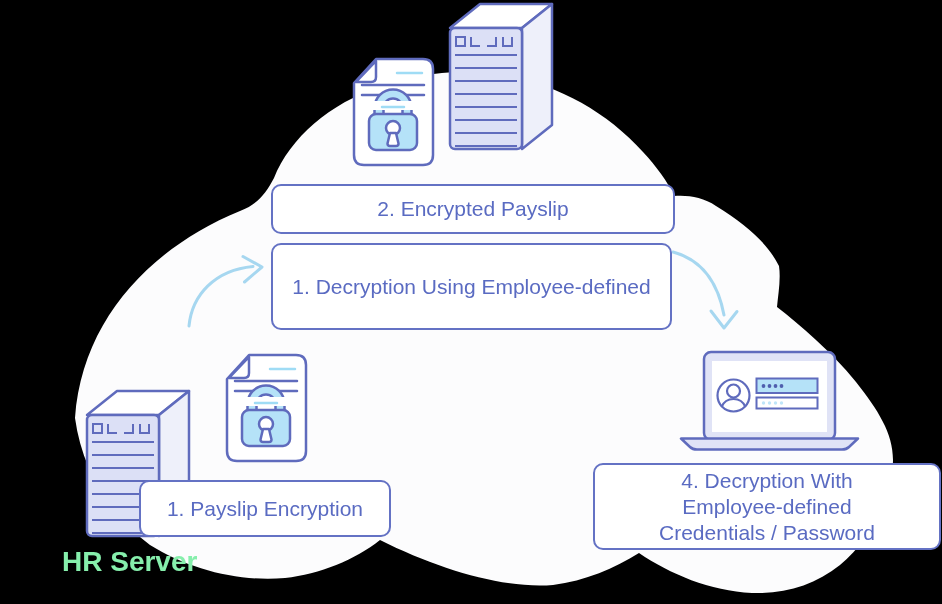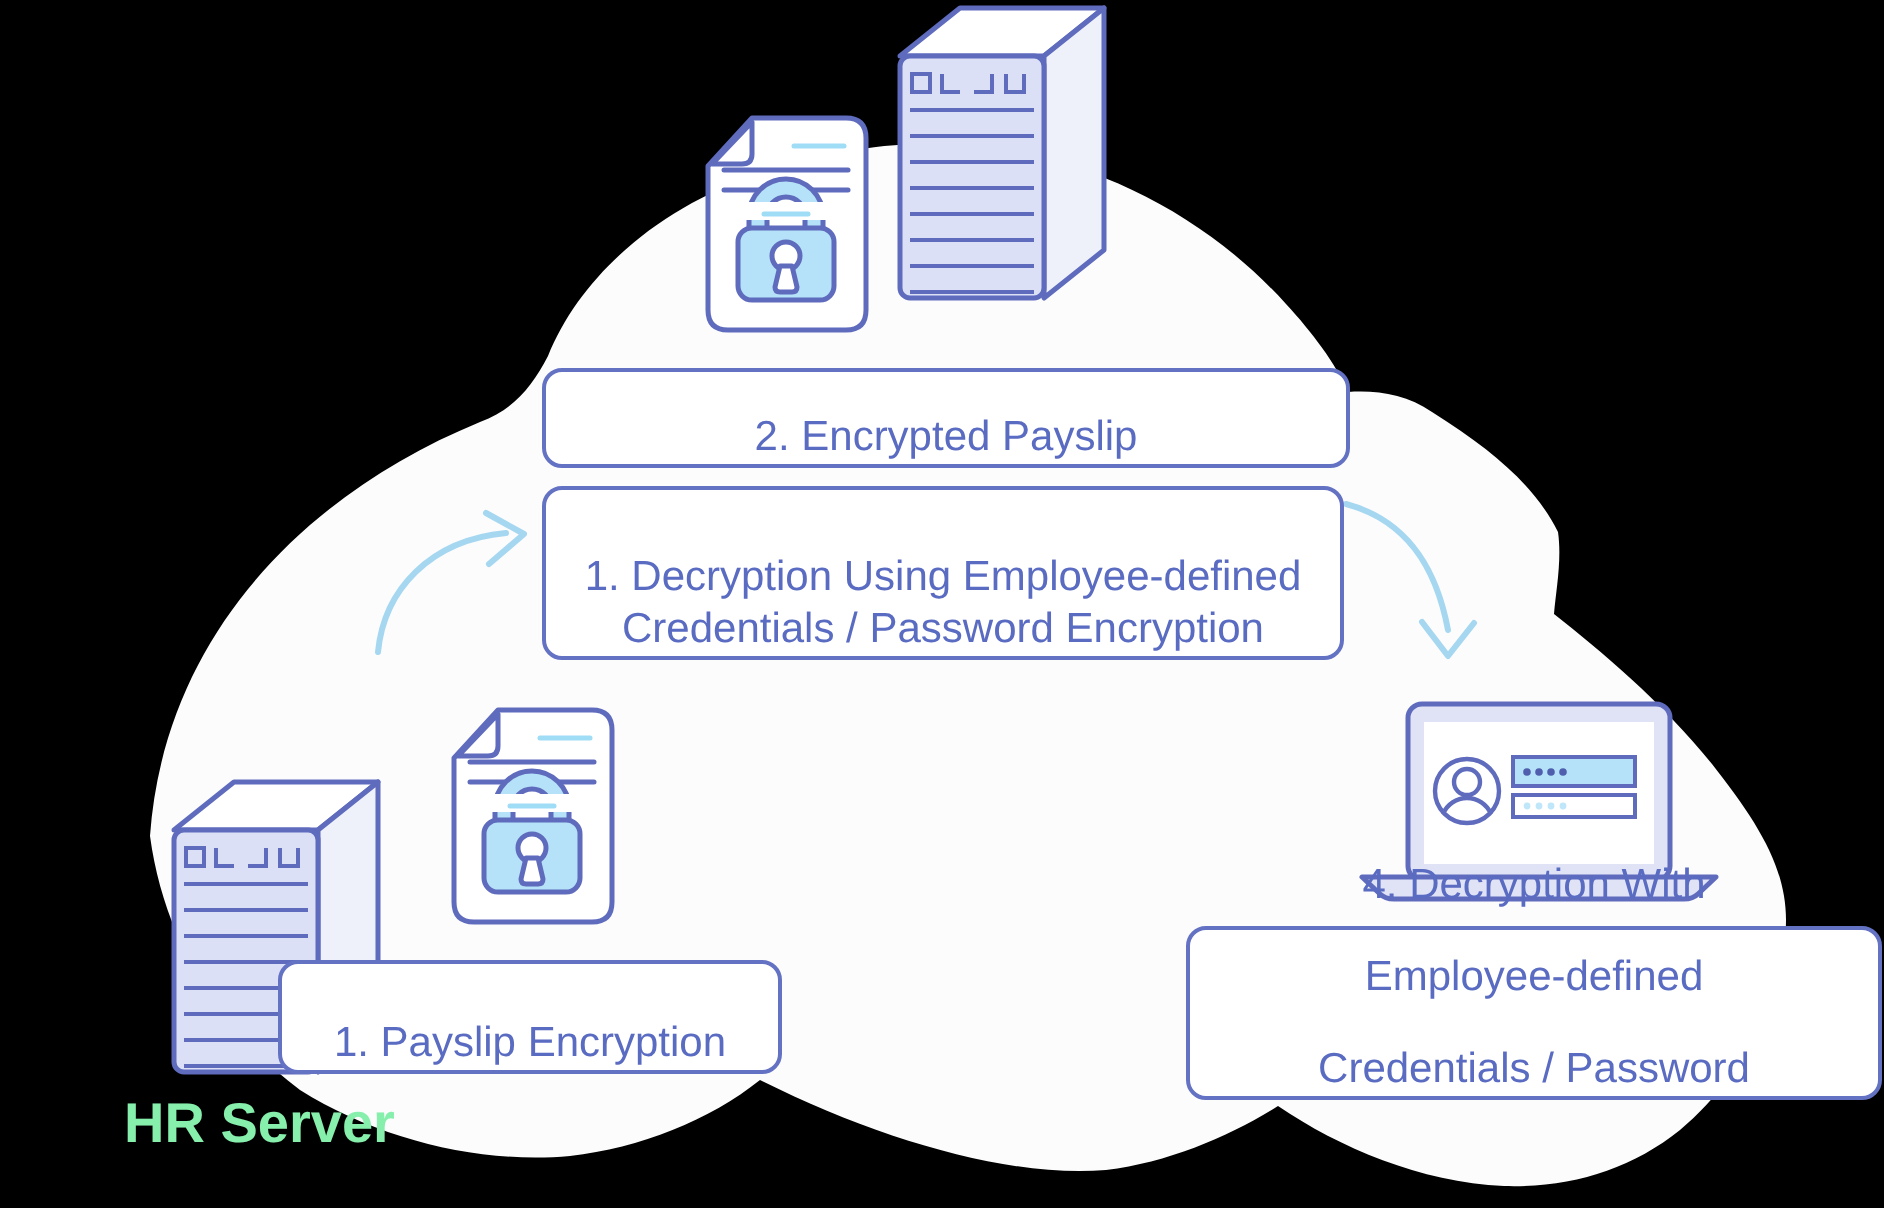--- a/index.html
+++ b/index.html
@@ -4,27 +4,27 @@
 <style>
   html,body{margin:0;padding:0;background:#000;}
   #canvas{
     position:relative;width:942px;height:604px;overflow:hidden;
     background:#000;font-family:"Liberation Sans",sans-serif;
   }
   #scene{position:absolute;left:0;top:0;z-index:1;}
   .step-box{
     position:absolute;z-index:2;box-sizing:border-box;
     background:#ffffff;border:2.5px solid #6472c4;border-radius:10px;
-    display:flex;flex-direction:column;align-items:center;justify-content:flex-end;
+    display:flex;flex-direction:column;align-items:center;justify-content:center;
     color:#5a6bc2;font-size:21px;line-height:26px;text-align:center;
   }
   #step-box-1{left:139px;top:480px;width:252px;height:57px;}
   #step-box-2{left:271px;top:184px;width:404px;height:50px;}
   #step-box-3{left:271px;top:243px;width:401px;height:87px;}
-  #step-box-4{left:593px;top:463px;width:348px;height:87px;gap:20px;}
+  #step-box-4{left:593px;top:463px;width:348px;height:87px;}
   #hr-server-label{
     position:absolute;z-index:2;left:62px;top:546px;
     color:#86efac;font-size:28px;font-weight:bold;letter-spacing:0px;
   }
 </style>
 </head>
 <body>
 
 <div id="canvas">
 
@@ -143,21 +143,20 @@
   <div class="step-box" id="step-box-1">
     <div>1. Payslip Encryption</div>
   </div>
 
   <div class="step-box" id="step-box-2">
     <div>2. Encrypted Payslip</div>
   </div>
 
   <div class="step-box" id="step-box-3">
     <div>1. Decryption Using Employee-defined</div>
-    <div>Credentials / Password Encryption</div>
   </div>
 
   <div class="step-box" id="step-box-4">
     <div>4. Decryption With</div>
     <div>Employee-defined</div>
     <div>Credentials / Password</div>
   </div>
 
   <div id="hr-server-label">HR Server</div>
 

